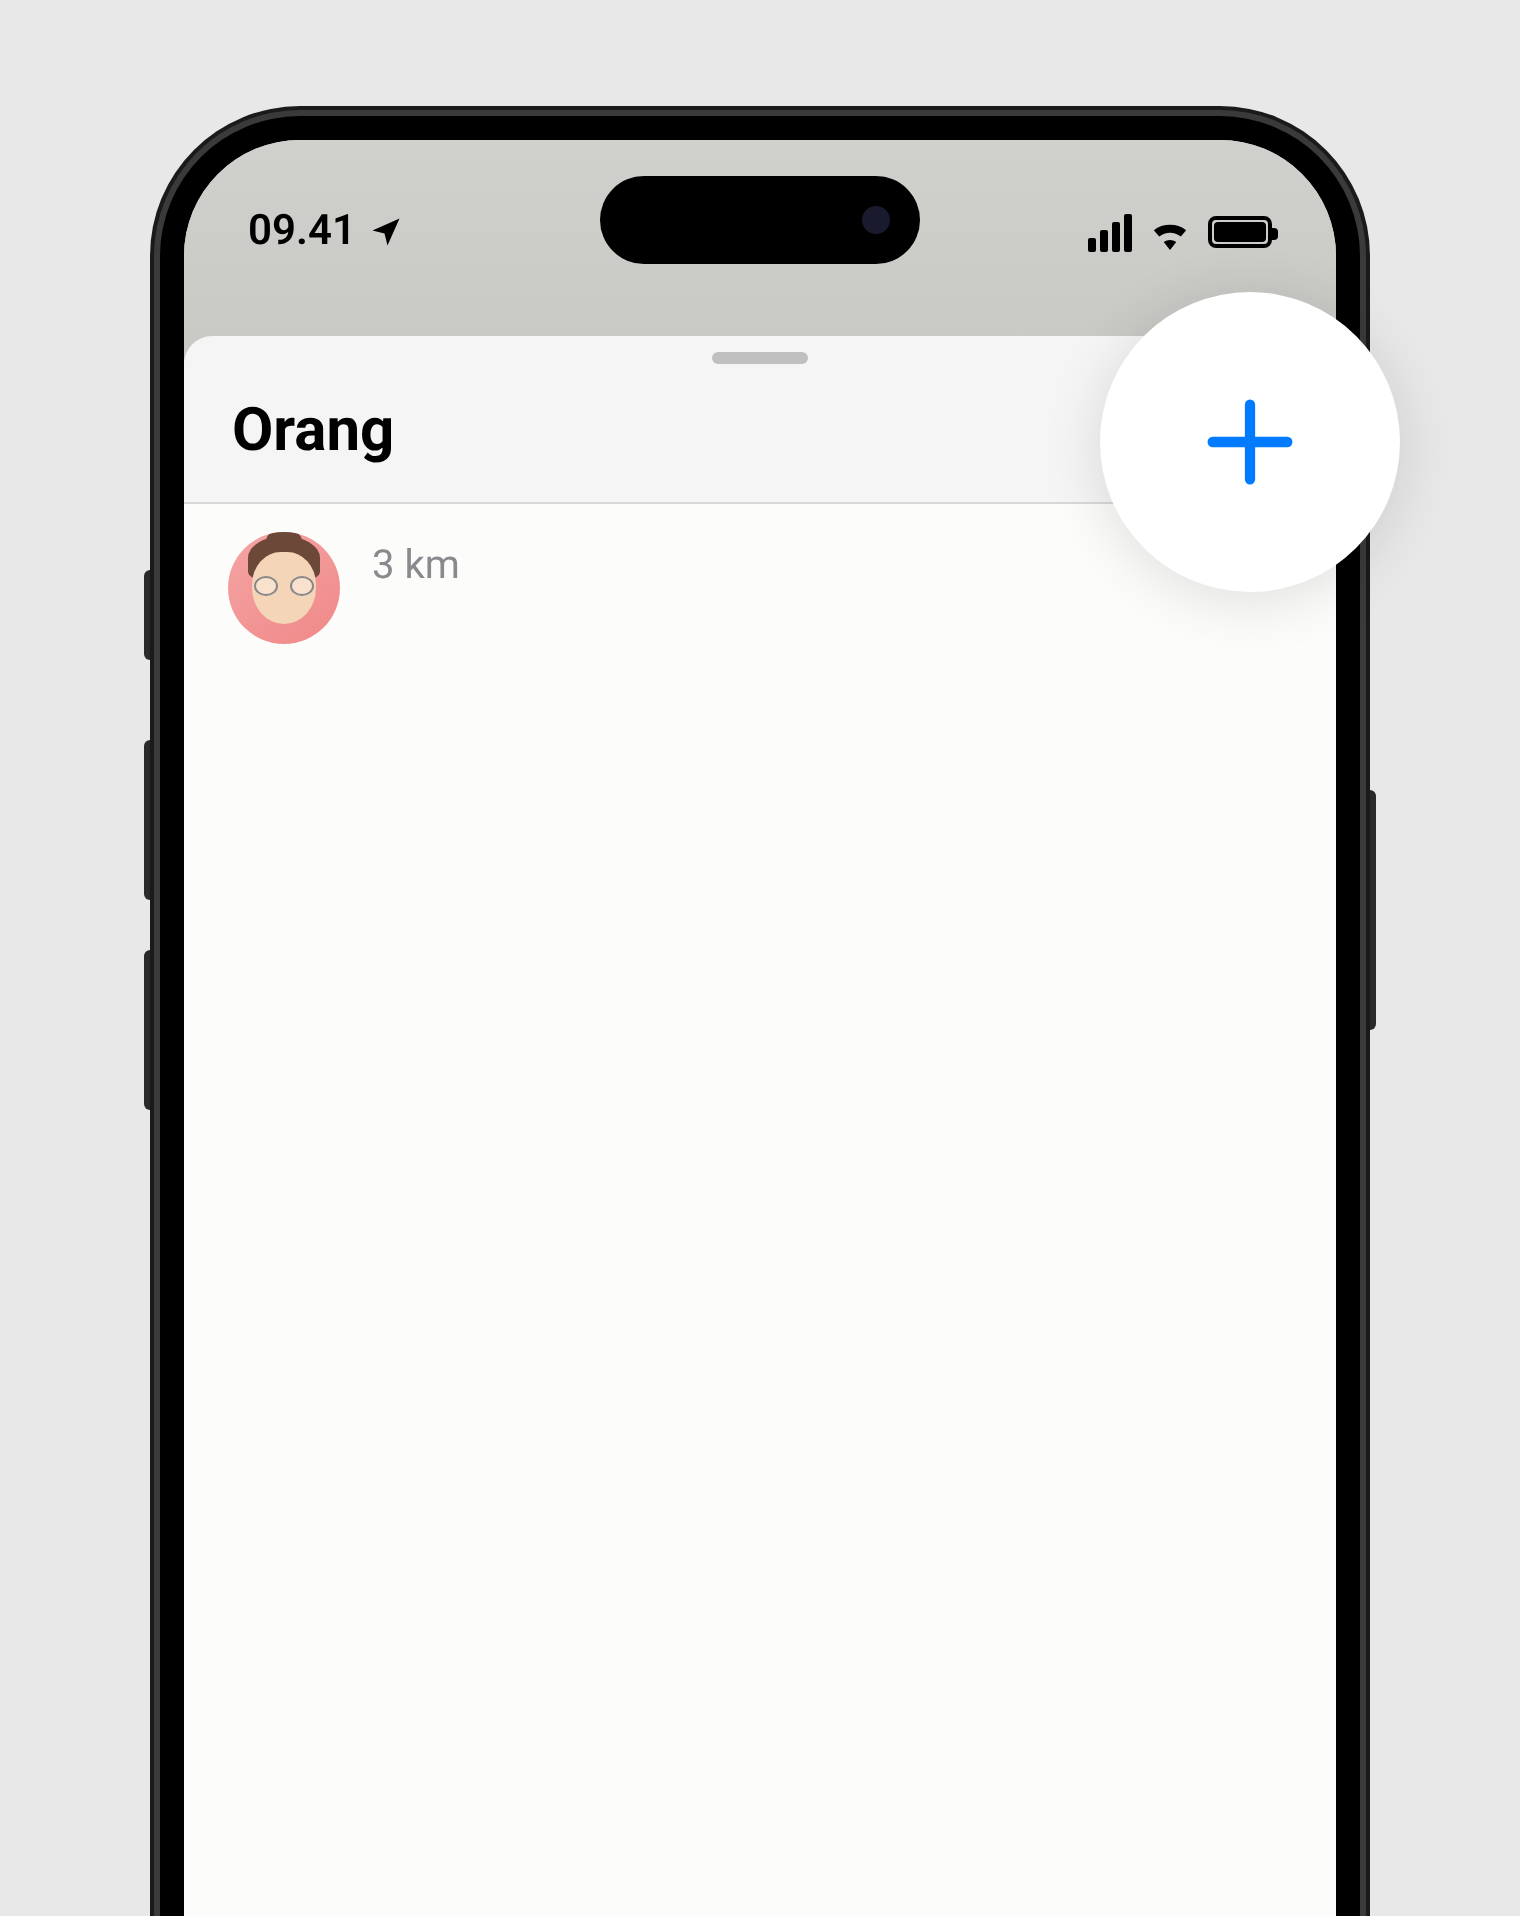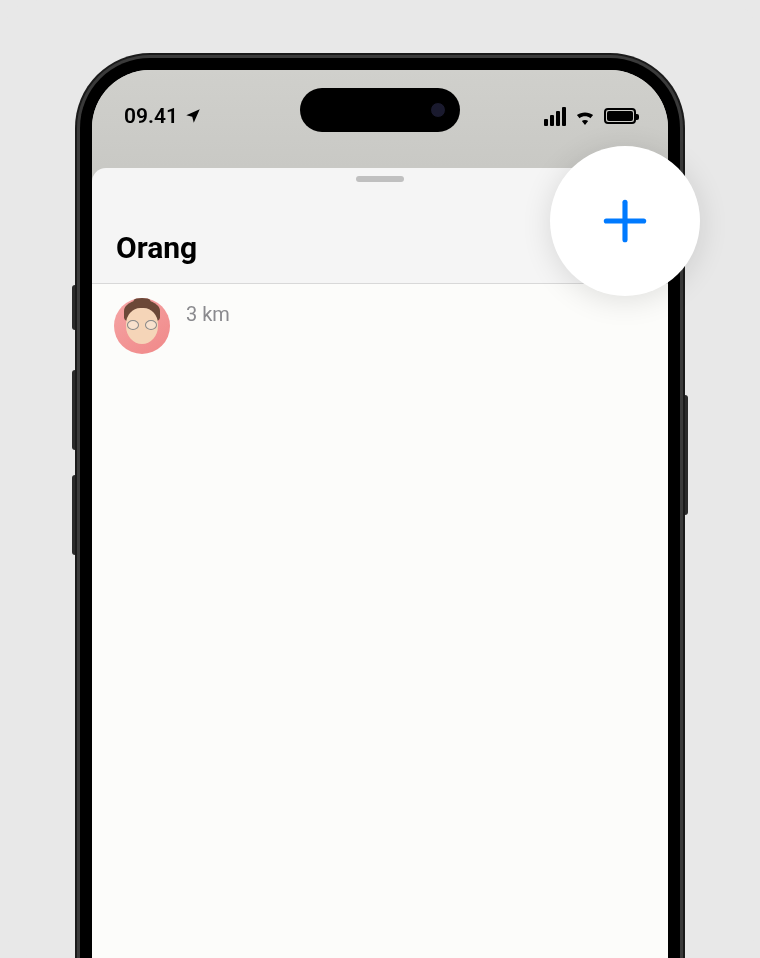--- a/index.html
+++ b/index.html
@@ -218,21 +218,20 @@
       border-bottom: 1px solid #d8d8d8;
       display: flex;
       justify-content: space-between;
       align-items: center;
     }
     
     .sheet-title {
       font-size: 30px;
       font-weight: 700;
       color: #000;
-      margin-top: 32px;
     }
     
     .content-area {
       background: #fcfcfa;
       min-height: 800px;
     }
     
     .person-row {
       display: flex;
       align-items: center;

